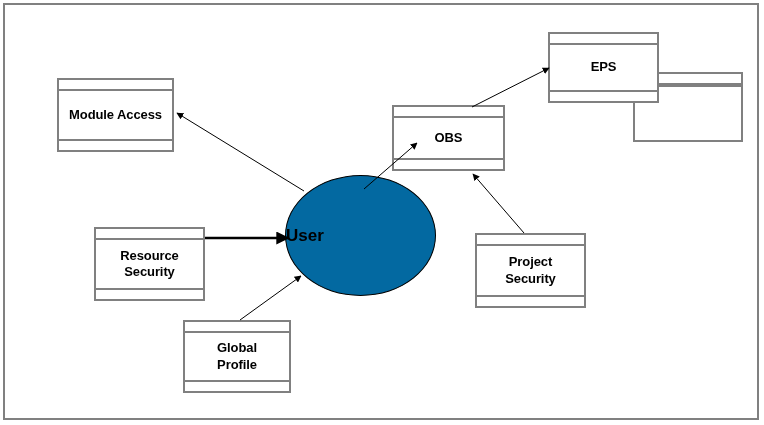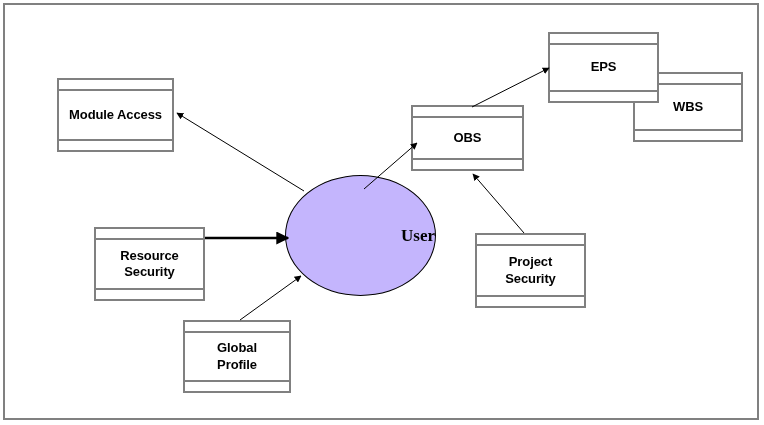--- a/index.html
+++ b/index.html
@@ -66,26 +66,25 @@
   }
   
   #actor-user {
     position: absolute;
     left: 285px;
     top: 175px;
     width: 151px;
     height: 121px;
     border: 1.6px solid #000000;
     border-radius: 50%;
-    background: #c4b5fd;
+    background: #0369a1;
     box-sizing: border-box;
     display: flex;
     align-items: center;
-    justify-content: flex-end;
-    font-family: Liberation Serif, serif;
+    justify-content: flex-start;
   }
   #actor-user .label {
     font-weight: bold;
     font-size: 17px;
     color: #000000;
   }
   
   #edges {
     position: absolute;
     left: 0;
@@ -144,33 +143,30 @@
 
     <div class="node" id="node-global-profile" style="left: 183px; top: 320px; width: 108px; height: 73px;">
       <div class="band"></div>
       <div class="body">
         <span class="label">Global
 Profile</span>
       </div>
       <div class="band band-bottom"></div>
     </div>
 
-    <div class="node" id="node-obs" style="left: 411px; top: 105px; width: 113px; height: 66px;">
+    <div class="node" id="node-obs" style="left: 392px; top: 105px; width: 113px; height: 66px;">
       <div class="band"></div>
       <div class="body">
         <span class="label">OBS</span>
       </div>
       <div class="band band-bottom"></div>
     </div>
 
     <div class="node" id="node-wbs" style="left: 633px; top: 72px; width: 110px; height: 70px;">
       <div class="band"></div>
-      <div class="body">
-        <span class="label">WBS</span>
-      </div>
       <div class="band band-bottom"></div>
     </div>
 
     <div class="node" id="node-eps" style="left: 548px; top: 32px; width: 111px; height: 71px;">
       <div class="band"></div>
       <div class="body">
         <span class="label">EPS</span>
       </div>
       <div class="band band-bottom"></div>
     </div>

